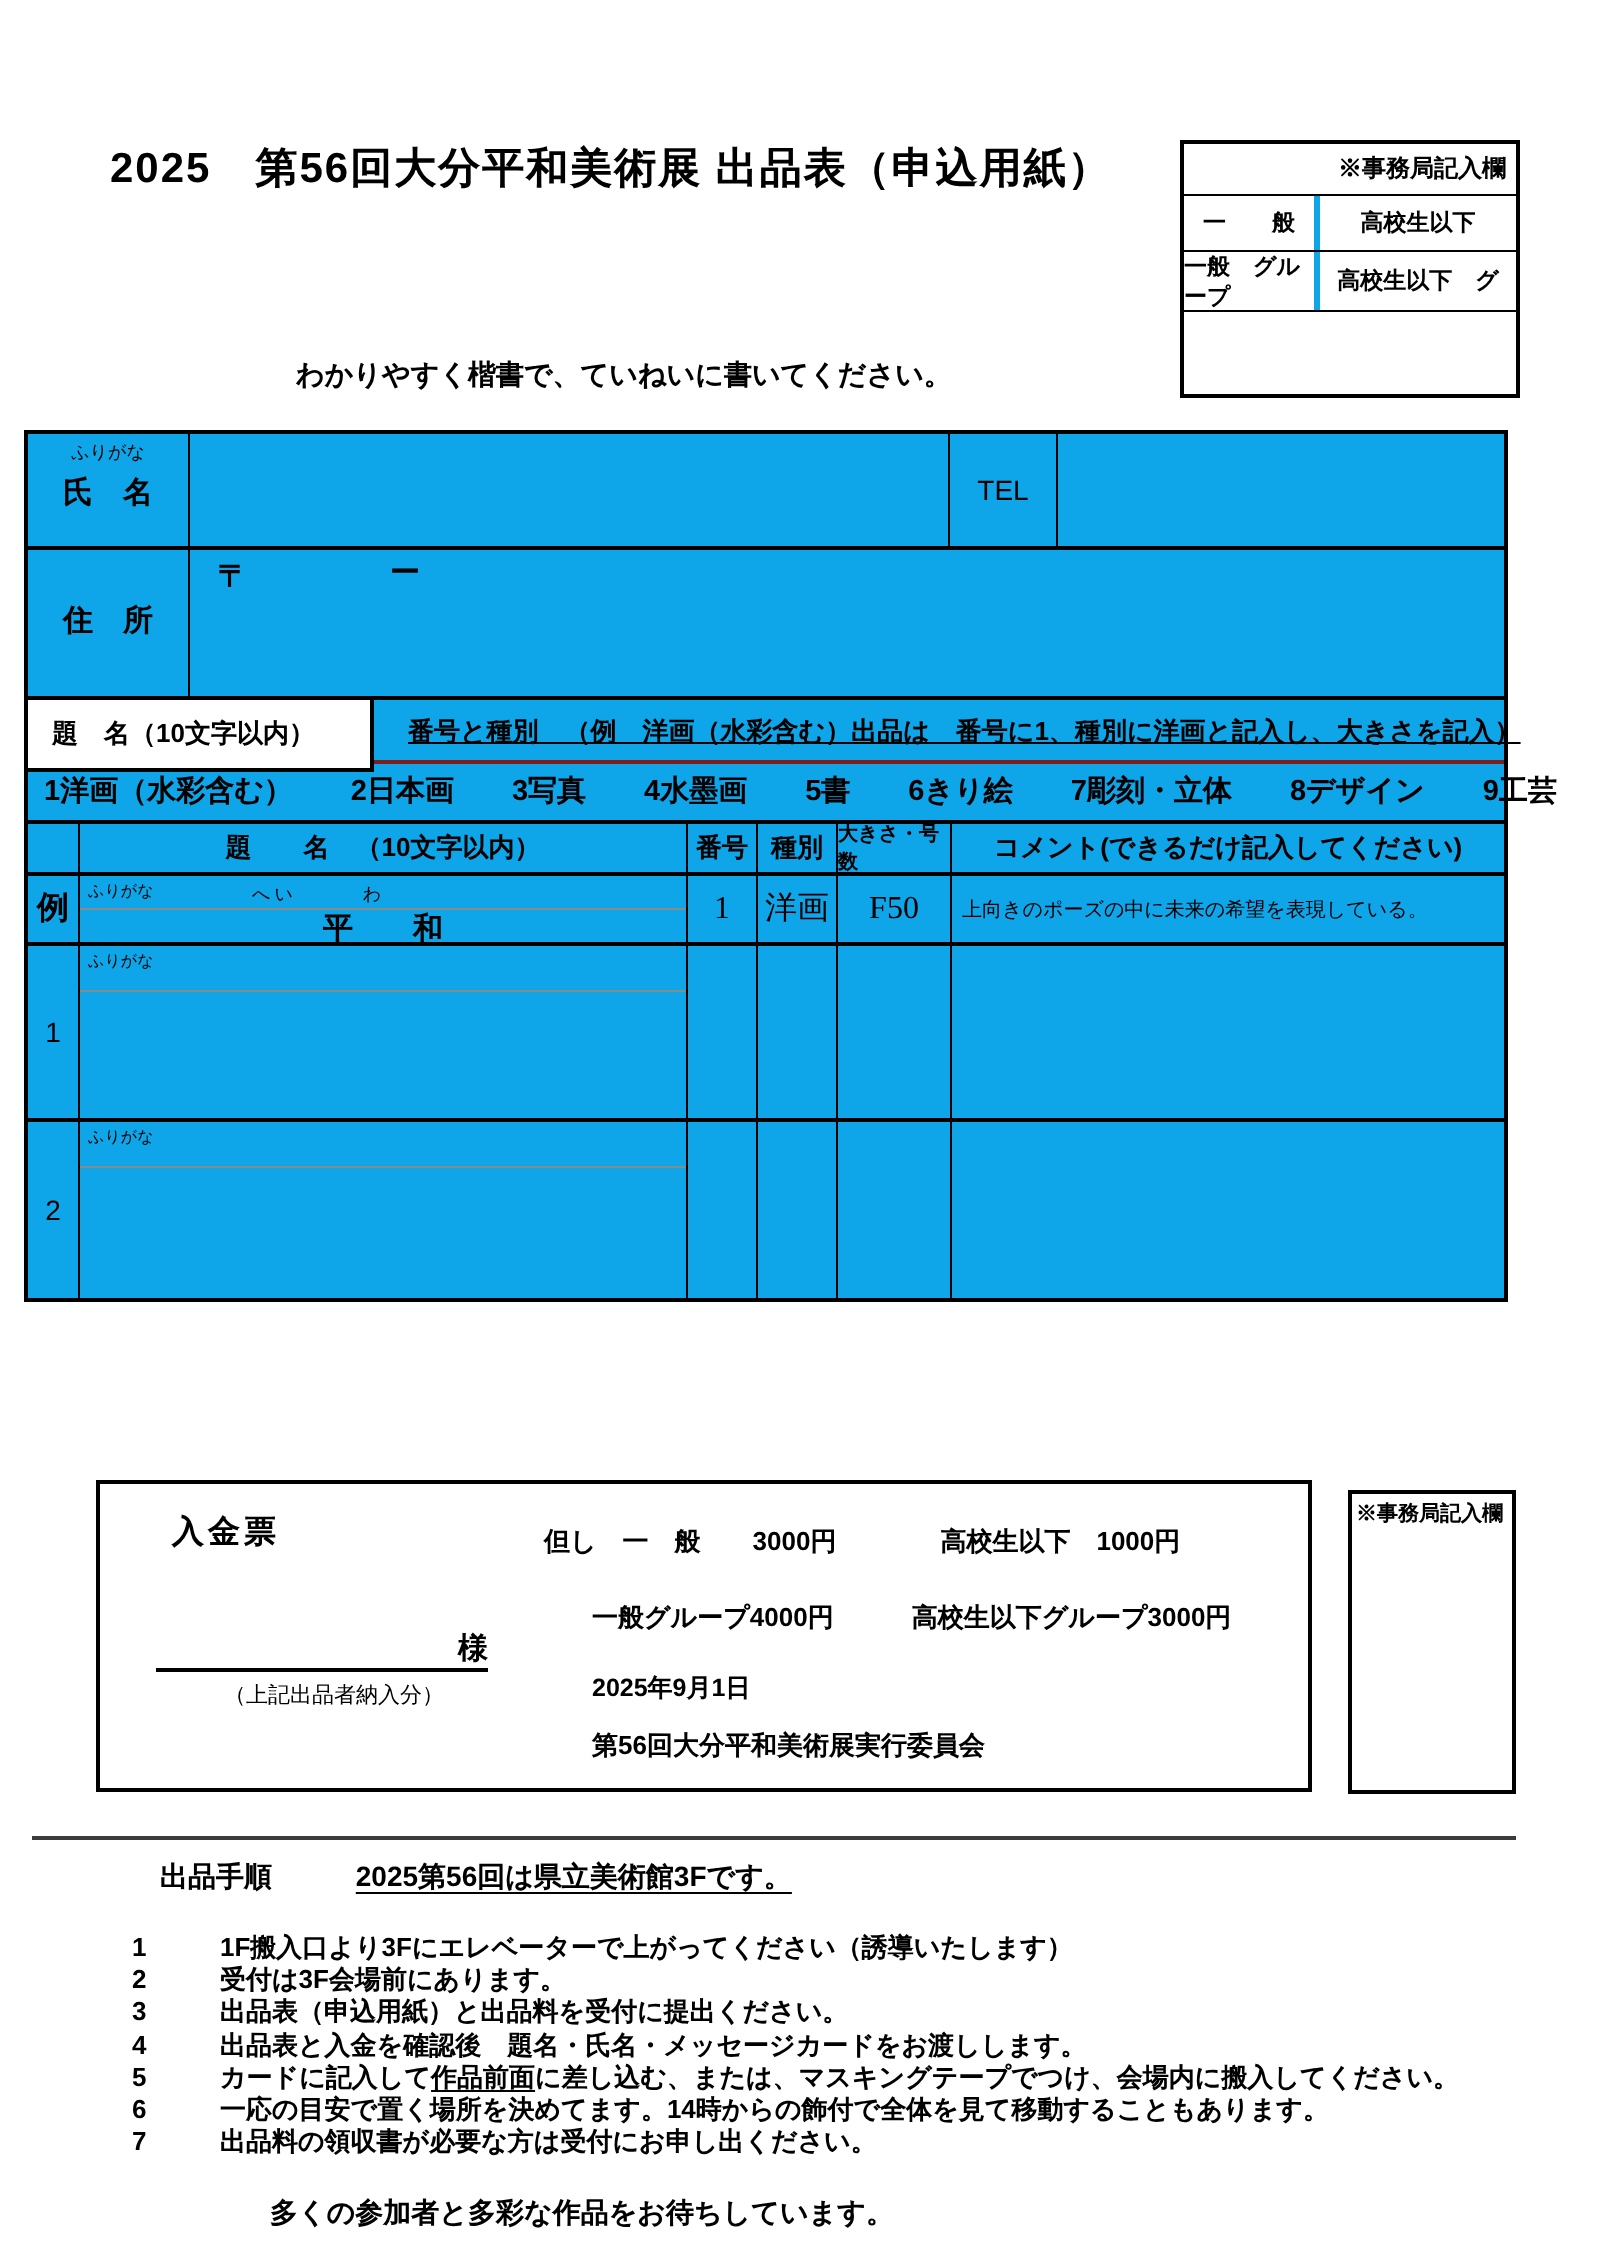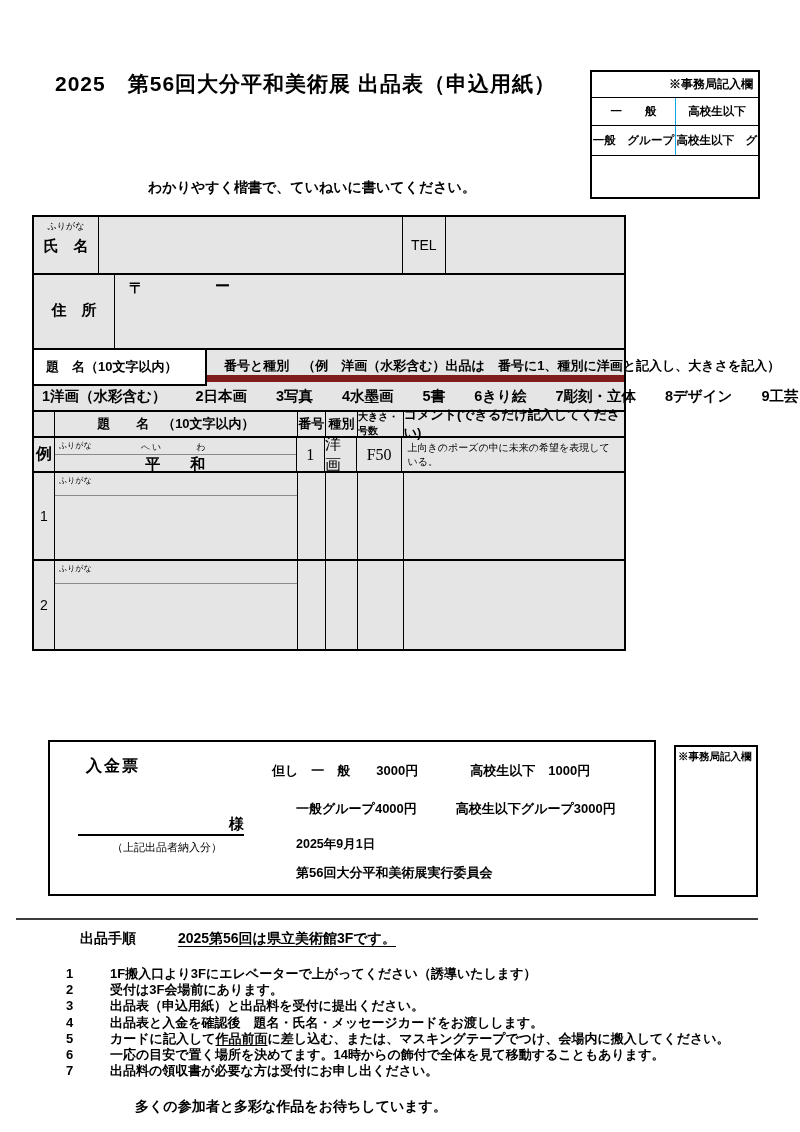--- a/index.html
+++ b/index.html
@@ -14,28 +14,28 @@
   
   .page-title { position:absolute; left:55px; top:70px; font-size:21px; font-weight:bold; letter-spacing:1px; }
   .instruction { position:absolute; left:148px; top:179px; font-size:14px; font-weight:bold; }
 
   
   .adminbox { position:absolute; left:590px; top:70px; width:170px; height:129px; border:2px solid #000; }
   .adminbox .hd { height:26px; border-bottom:1px solid #000; font-size:12px; font-weight:bold;
                   display:flex; align-items:center; justify-content:flex-end; padding-right:5px; }
   .adminbox .rw { display:flex; height:28px; border-bottom:1px solid #000; }
   .adminbox .rw.r3 { height:30px; }
-  .adminbox .cl { width:84px; border-right:1px solid #0ea5e9; display:flex; align-items:center; justify-content:center;
+  .adminbox .cl { width:68px; border-right:3px solid #0ea5e9; display:flex; align-items:center; justify-content:center;
                   font-size:11.5px; font-weight:bold; }
   .adminbox .cr { flex:1; display:flex; align-items:center; justify-content:center; font-size:11.5px; font-weight:bold; }
   .adminbox .blank { height:41px; }
 
   
-  .formstack { position:absolute; left:32px; top:215px; width:594px; border:2px solid #000; background:#e5e5e5; }
-  .bb1 { border-bottom:7px solid #7f1d1d; } .bb2 { border-bottom:2px solid #000; }
+  .formstack { position:absolute; left:12px; top:215px; width:742px; border:2px solid #000; background:#0ea5e9; }
+  .bb1 { border-bottom:2px solid #7f1d1d;text-decoration:underline; } .bb2 { border-bottom:2px solid #000; }
 
   .r-name { display:flex; height:58px; }
   .r-addr { display:flex; height:75px; }
   .lblcell { width:81px; border-right:1px solid #000; position:relative; }
   .lblcell .furi { position:absolute; top:3px; left:0; width:100%; text-align:center; font-size:9px; }
   .lblcell .main { position:absolute; top:20px; left:0; width:100%; text-align:center; font-size:15px; font-weight:bold; }
   .r-addr .lblcell .main { top:26px; }
   .namecell { width:380px; border-right:1px solid #000; }
   .tellbl { width:54px; border-right:1px solid #000; display:flex; align-items:center; justify-content:center; font-size:14px; }
   .telval { width:223px; }

